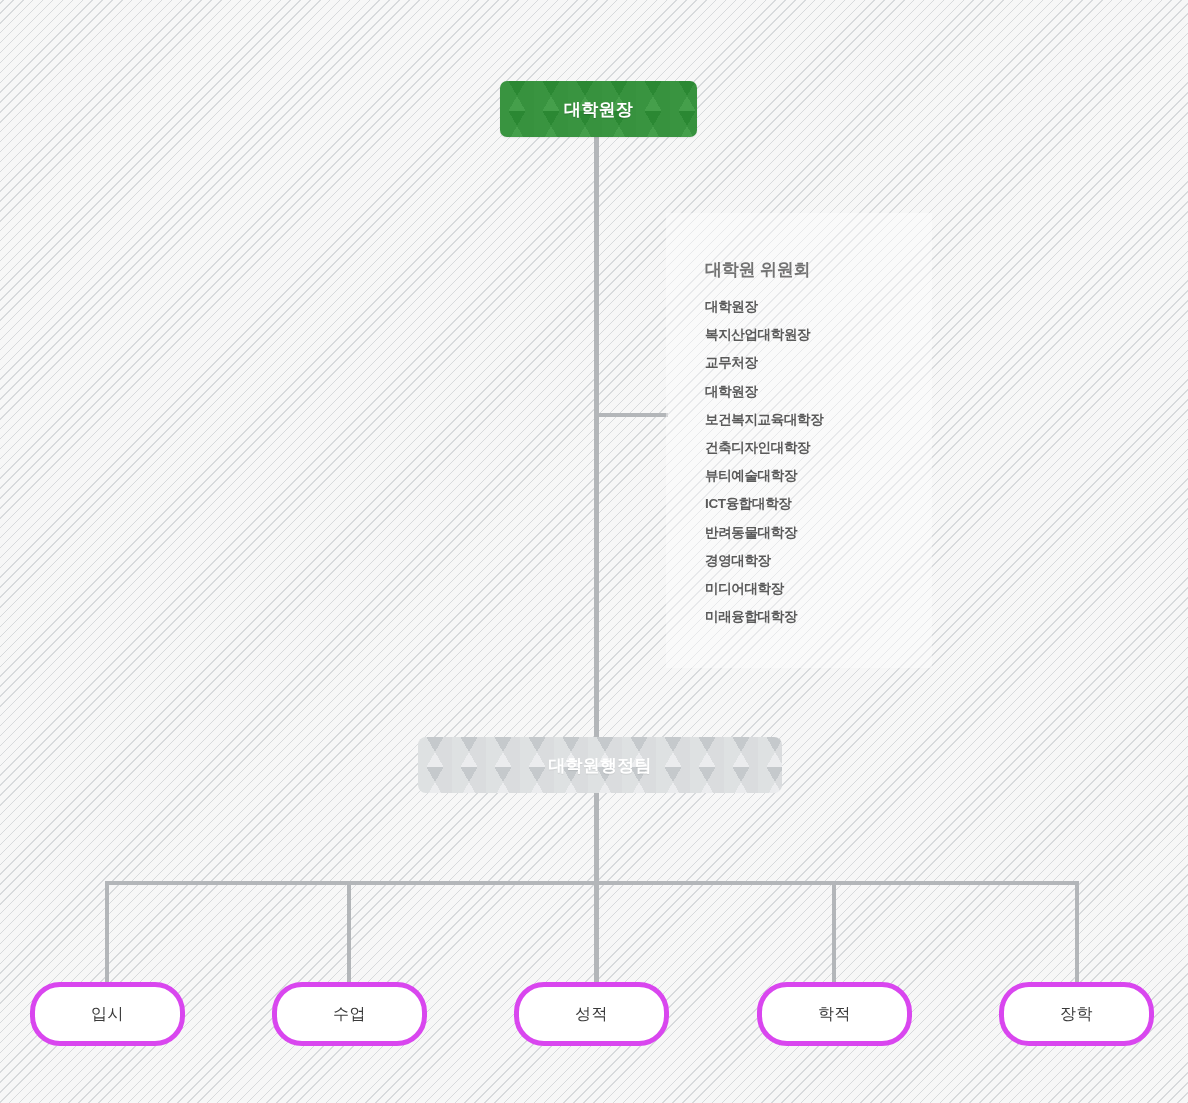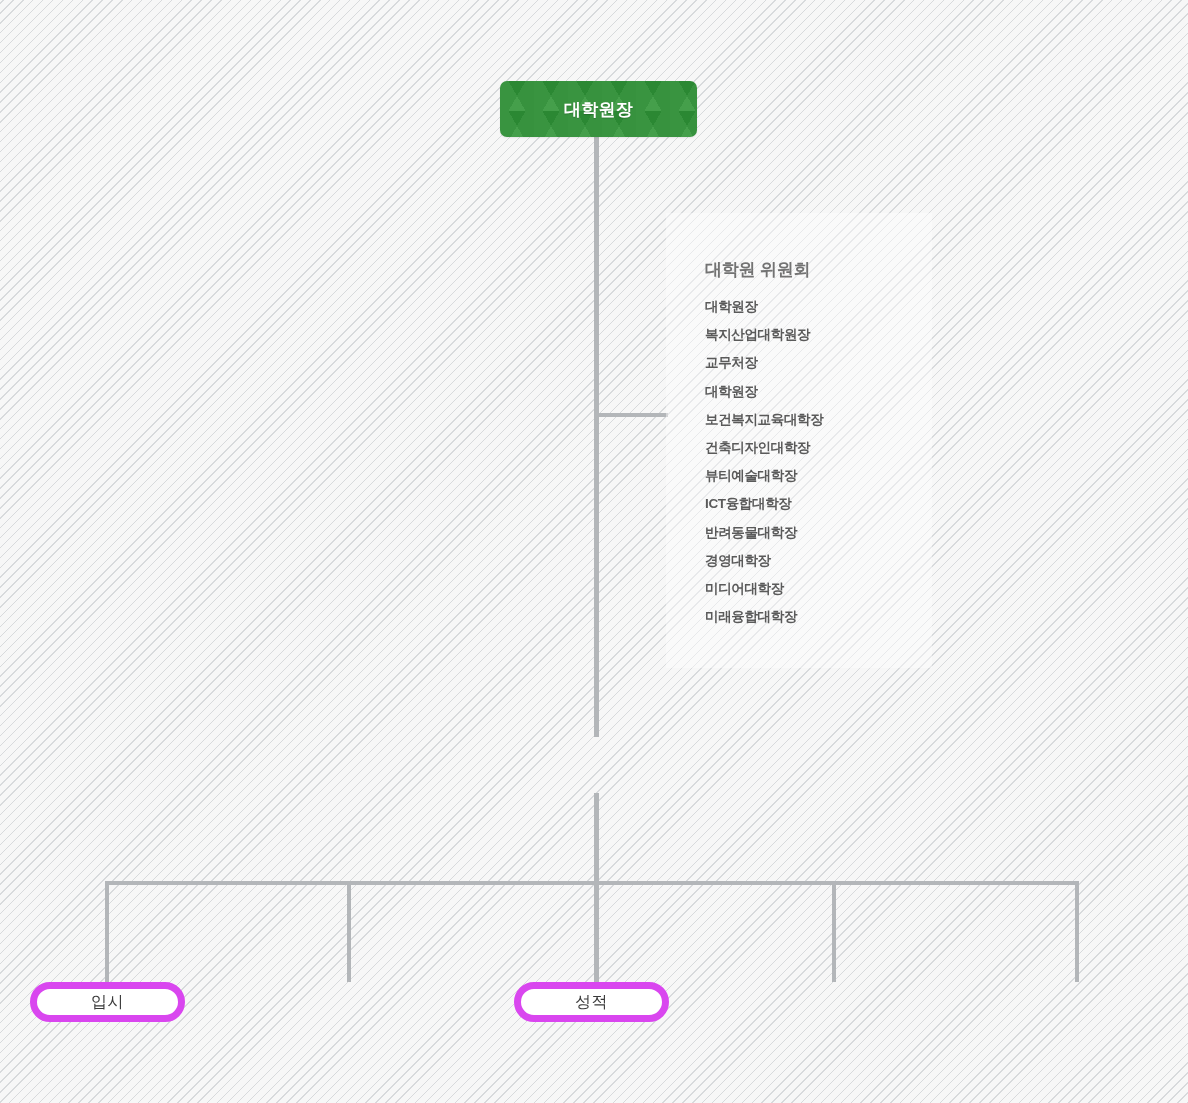--- a/index.html
+++ b/index.html
@@ -122,22 +122,22 @@
     line-height: 28.2px;
     letter-spacing: -0.35px;
     white-space: nowrap;
   }
 
   
   .node-leaf {
     position: absolute;
     top: 975px;
     width: 155px;
-    height: 40px;
-    border: 7px solid #d946ef;
+    height: 64px;
+    border: 5px solid #d946ef;
     border-radius: 30px;
     background: #ffffff;
     display: flex;
     align-items: center;
     justify-content: center;
     box-sizing: border-box;
   }
   .node-leaf .node-label {
     color: #3a3a3a;
     font-size: 16px;
@@ -178,21 +178,33 @@
       <li>건축디자인대학장</li>
       <li>뷰티예술대학장</li>
       <li>ICT융합대학장</li>
       <li>반려동물대학장</li>
       <li>경영대학장</li>
       <li>미디어대학장</li>
       <li>미래융합대학장</li>
     </ul>
   </div>
 
+  <div class="node-admin">
+    <span class="node-label">대학원행정팀</span>
+  </div>
 
   <div class="node-leaf" style="left:30px;">
     <span class="node-label">입시</span>
   </div>
+  <div class="node-leaf" style="left:272px;">
+    <span class="node-label">수업</span>
+  </div>
   <div class="node-leaf" style="left:514px;font-family:Liberation Mono, monospace;">
     <span class="node-label">성적</span>
   </div>
+  <div class="node-leaf" style="left:757px;">
+    <span class="node-label">학적</span>
+  </div>
+  <div class="node-leaf" style="left:999px;">
+    <span class="node-label">장학</span>
+  </div>
 
 </div>
 
 </body></html>

